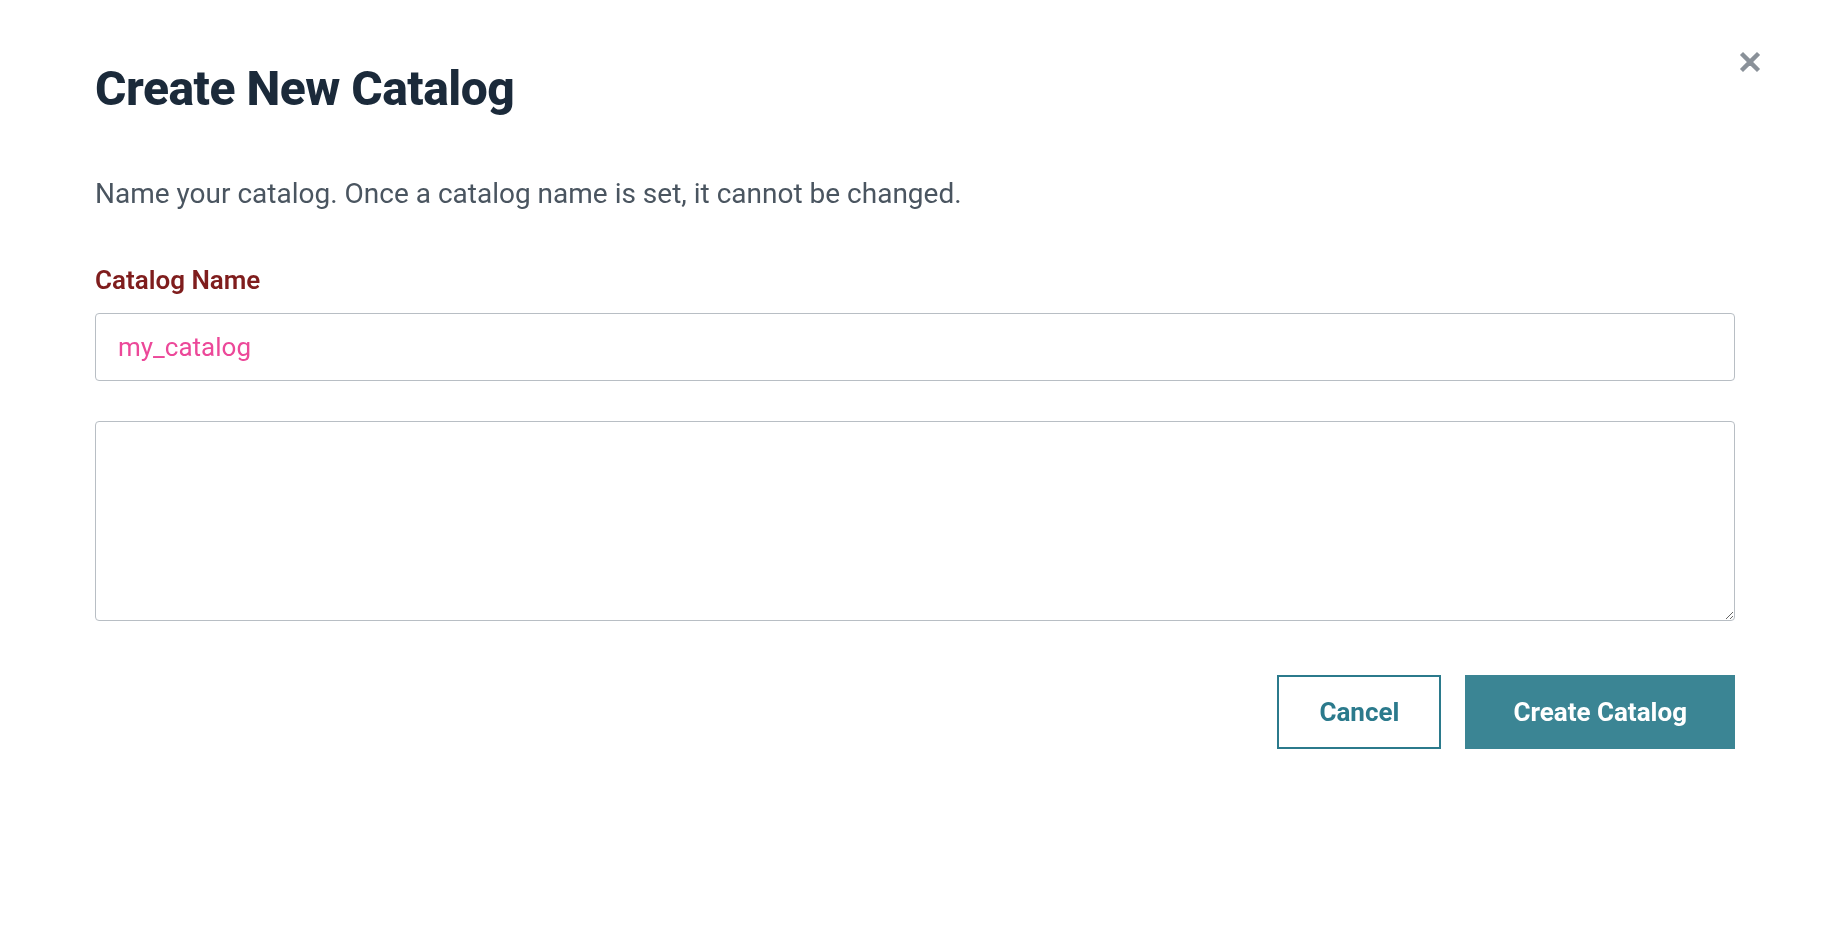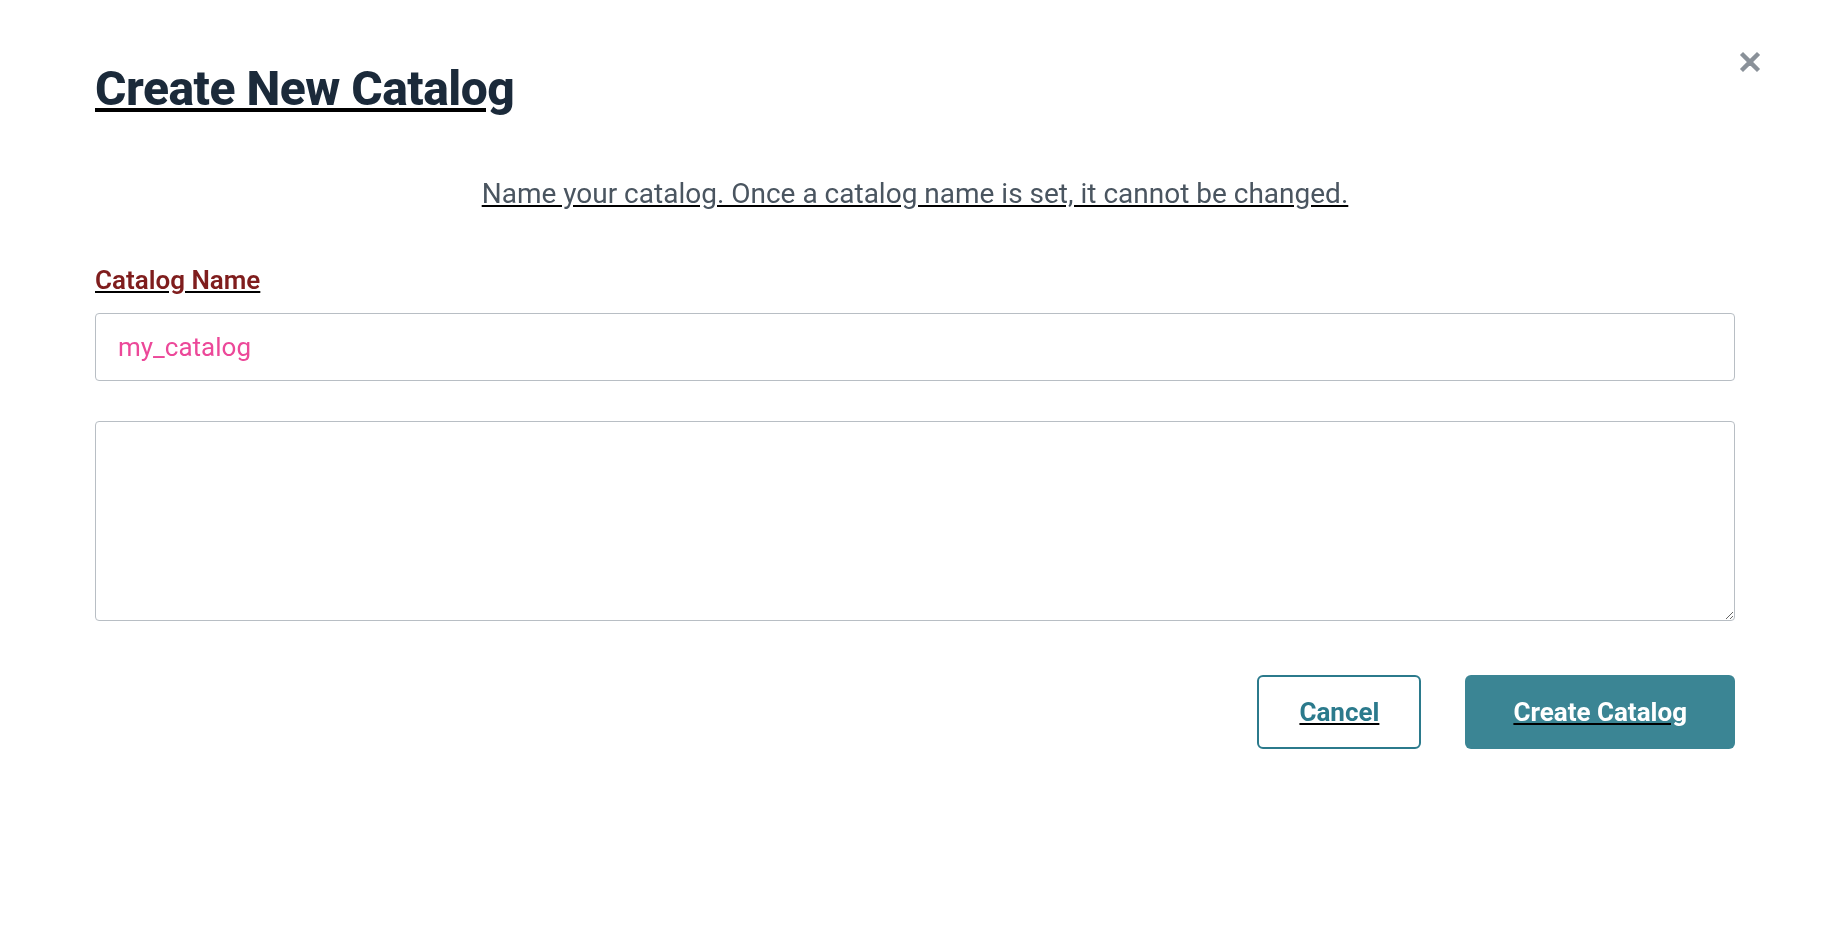--- a/index.html
+++ b/index.html
@@ -11,21 +11,20 @@
       font-family: -apple-system, BlinkMacSystemFont, "Segoe UI", Roboto, Helvetica, Arial, sans-serif;
       background: #ffffff;
       width: 1830px;
       height: 934px;
       position: relative;
     }
     .dialog {
       position: relative;
       padding: 60px 95px 50px 95px;
       width: 100%;
-      text-decoration: underline;
     }
     .close-btn {
       position: absolute;
       top: 42px;
       right: 60px;
       width: 40px;
       height: 40px;
       cursor: pointer;
       display: flex;
       align-items: center;
@@ -43,21 +42,20 @@
       font-weight: 800;
       color: #1b2a3a;
       letter-spacing: -0.5px;
       margin-bottom: 60px;
     }
     .subtitle {
       font-size: 28px;
       font-weight: 400;
       color: #4a5560;
       margin-bottom: 55px;
-      text-align: center;
     }
     .field-group {
       margin-bottom: 40px;
     }
     .field-label {
       display: block;
       font-size: 26px;
       font-weight: 600;
       color: #7f1d1d;
       margin-bottom: 18px;
@@ -89,25 +87,24 @@
     .button-row {
       display: flex;
       justify-content: flex-end;
       gap: 24px;
       margin-top: 50px;
     }
     .btn {
       padding: 20px 40px;
       font-size: 26px;
       font-weight: 700;
-      border-radius: 6px;
+      border-radius: 0;
       cursor: pointer;
       font-family: inherit;
       border: none;
-      margin-left: 20px;
     }
     .btn-secondary {
       background: #ffffff;
       color: #2b7a8c;
       border: 2px solid #2b7a8c;
     }
     .btn-primary {
       background: #3b8594;
       color: #ffffff;
       padding: 20px 48px;

